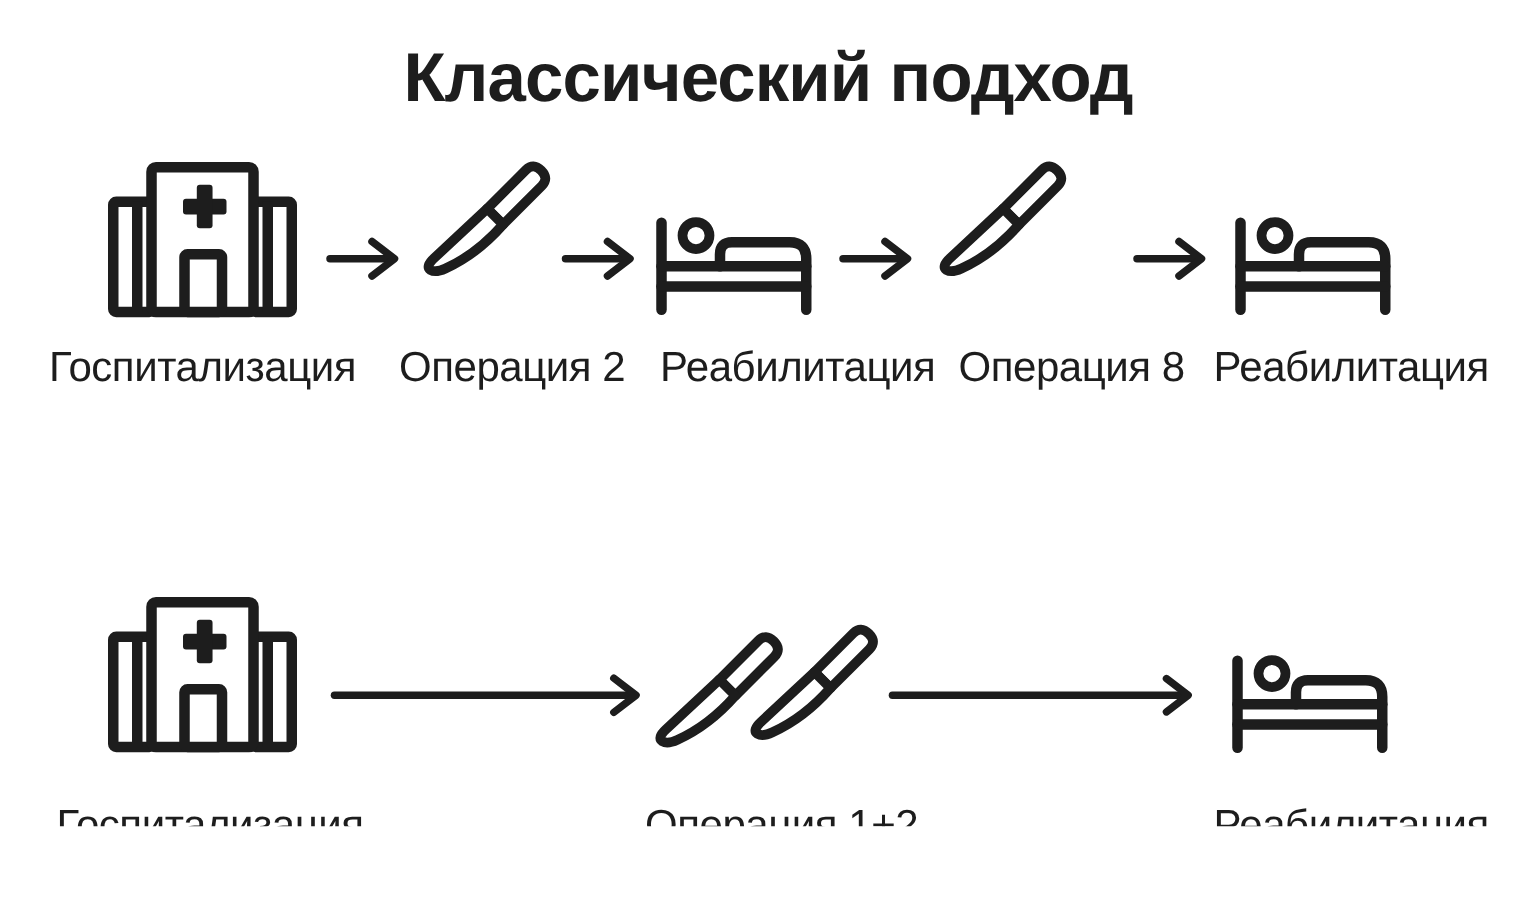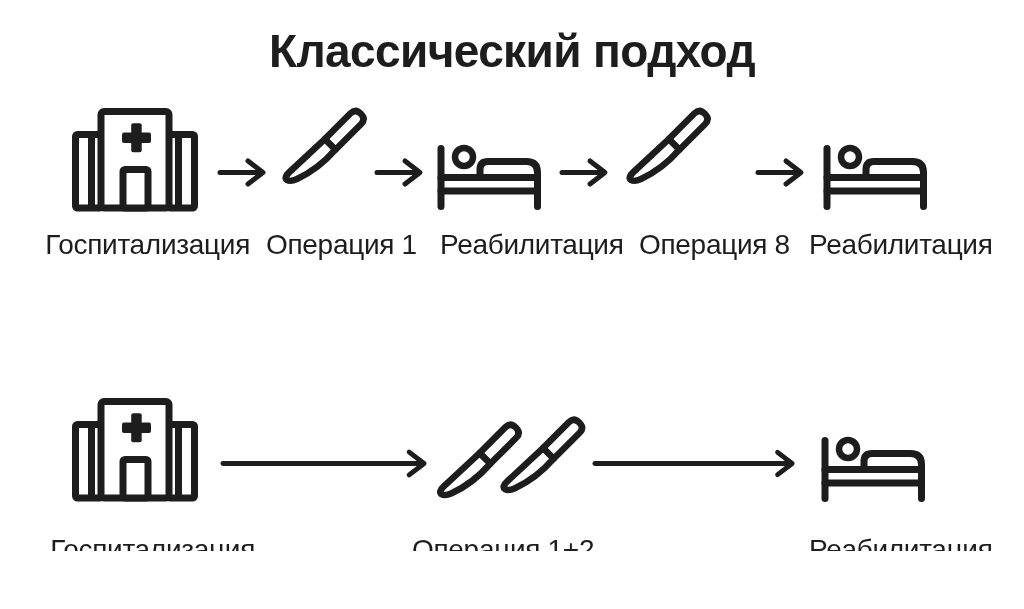--- a/index.html
+++ b/index.html
@@ -23,30 +23,30 @@
   #k2{left:623px;top:105px;width:93px;height:81px}
   #a4{left:754px;top:157px;width:52px;height:31px}
   #b2{left:822px;top:144px;width:108px;height:67px}
 
   #h2{left:72px;top:398px;width:126px;height:104px}
   #la1{left:220px;top:448px;width:210px;height:31px}
   #kk{left:434px;top:413px;width:157px;height:88px}
   #la2{left:592px;top:448px;width:206px;height:31px}
   #b3{left:820px;top:436px;width:108px;height:67px}
 
-  .lbl{position:absolute;font-size:28px;line-height:34px;text-align:right;letter-spacing:-0.3px;white-space:nowrap;}
+  .lbl{position:absolute;font-size:28px;line-height:34px;text-align:center;letter-spacing:-0.3px;white-space:nowrap;}
   .row1{top:228px}
   .row2{top:533px}
   #l11{left:20px;width:230px}
   #l12{left:266px;width:150px}
   #l13{left:440px;width:180px}
   #l14{left:639px;width:150px}
   #l15{left:809px;width:180px}
   #l21{left:25px;width:230px}
-  #l22{left:412px;width:180px}
+  #l22{left:430px;width:180px}
   #l23{left:809px;width:180px}
   .defs{position:absolute;width:0;height:0;overflow:hidden}
 </style>
 </head>
 <body>
 
 <svg class="defs" aria-hidden="true">
   <defs>
     <g id="hospital-shape" fill="#ffffff" stroke="#1d1d1d" stroke-width="7" stroke-linejoin="round">
       <rect x="3.5" y="26.5" width="26" height="73.5" rx="2"></rect>
@@ -110,21 +110,21 @@
       <use href="#knife-shape"></use>
     </svg>
   <svg id="a4" class="icon" viewBox="0 0 50 31">
       <use href="#arrow-shape"></use>
     </svg>
   <svg id="b2" class="icon" viewBox="0 0 108 67">
       <use href="#bed-shape"></use>
     </svg>
 
   <div id="l11" class="lbl row1">Госпитализация</div>
-  <div id="l12" class="lbl row1">Операция 1</div>
+  <div id="l12" class="lbl row1">Операция 2</div>
   <div id="l13" class="lbl row1">Реабилитация</div>
   <div id="l14" class="lbl row1">Операция 8</div>
   <div id="l15" class="lbl row1">Реабилитация</div>
 
 
   <svg id="h2" class="icon" viewBox="0 0 126 104">
       <use href="#hospital-shape"></use>
     </svg>
   <svg id="la1" class="icon" viewBox="0 0 212 31">
       <use href="#long-arrow-shape"></use>

